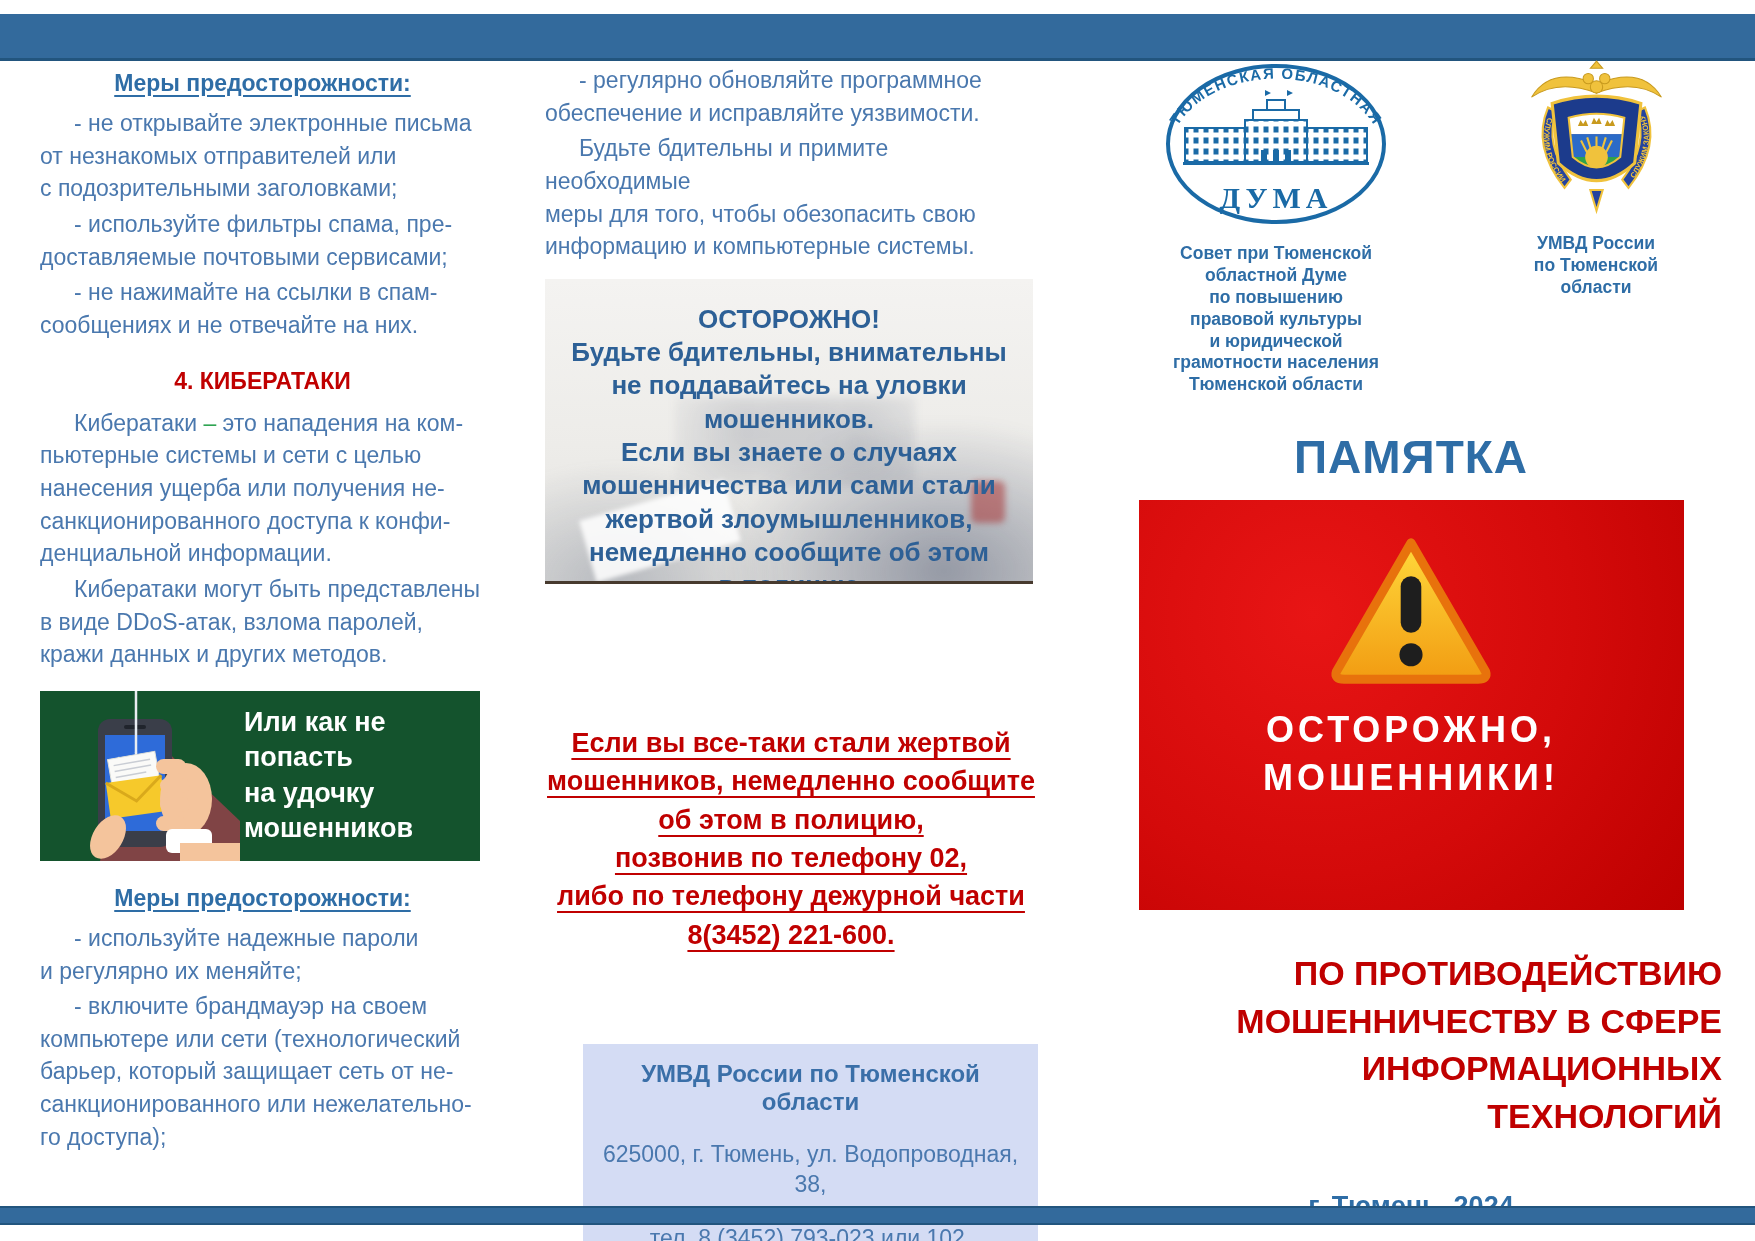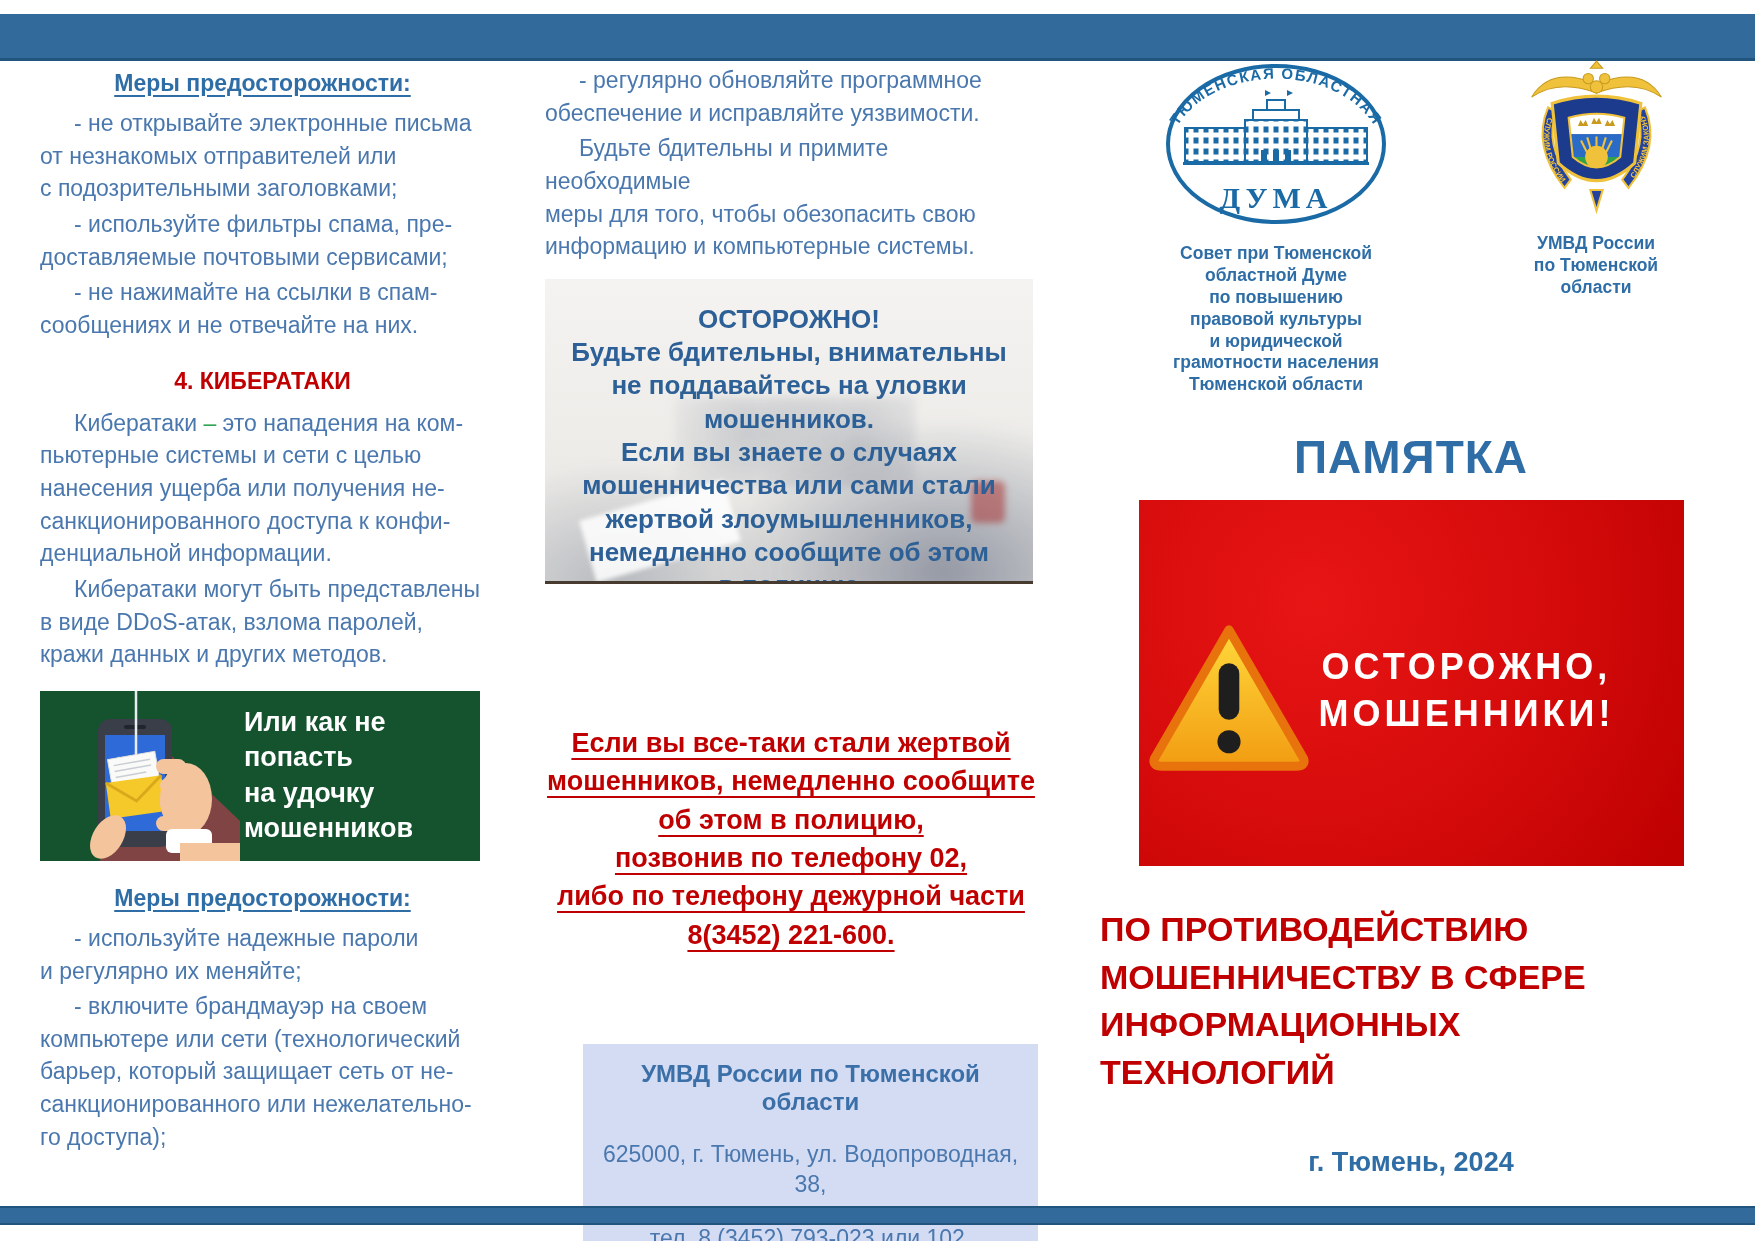--- a/index.html
+++ b/index.html
@@ -43,27 +43,27 @@
   .c-title{font-size:24px;font-weight:bold;color:#3A6FA8;margin-bottom:10px;}
   .c-line{font-size:23px;color:#4A78AE;line-height:1.3;margin-top:24px;}
   .c-addr{margin-bottom:8px;}
   
   .logos{display:flex;justify-content:space-between;padding:0 6px;}
   .logo-block{text-align:center;}
   .logo-block.duma{width:340px;}
   .logo-block.police{width:240px;}
   .cap{font-size:17.5px;font-weight:bold;color:#2E6DA6;line-height:1.25;margin-top:6px;}
   .pamyatka{margin-top:34px;text-align:center;font-size:46px;font-weight:bold;color:#2E6DA6;letter-spacing:1px;}
-  .banner{margin:16px auto 0 auto;width:545px;height:366px;
+  .banner{margin:16px auto 0 auto;width:545px;height:410px;
           background:radial-gradient(circle at 32% 28%,#E81515 0%,#D40A0A 55%,#BD0000 100%);
-          display:flex;align-items:center;}
+          display:flex;flex-direction:column;align-items:center;}
   .banner svg{margin-top:30px;}
   .banner-text{margin-top:14px;text-align:center;color:#fff;font-weight:bold;font-size:36px;
                letter-spacing:4px;line-height:1.32;}
-  .subtitle{margin-top:40px;text-align:left;font-size:34px;font-weight:bold;color:#C00000;line-height:1.4;}
+  .subtitle{margin-top:40px;text-align:right;font-size:34px;font-weight:bold;color:#C00000;line-height:1.4;}
   .footer{margin-top:50px;text-align:center;font-size:27px;font-weight:bold;color:#2E6DA6;}
 </style>
 </head>
 <body>
 
 <div class="page">
   <div class="bar top"></div>
 
   <section class="col col1">
     <h3 class="h-blue">Меры предосторожности:</h3>

